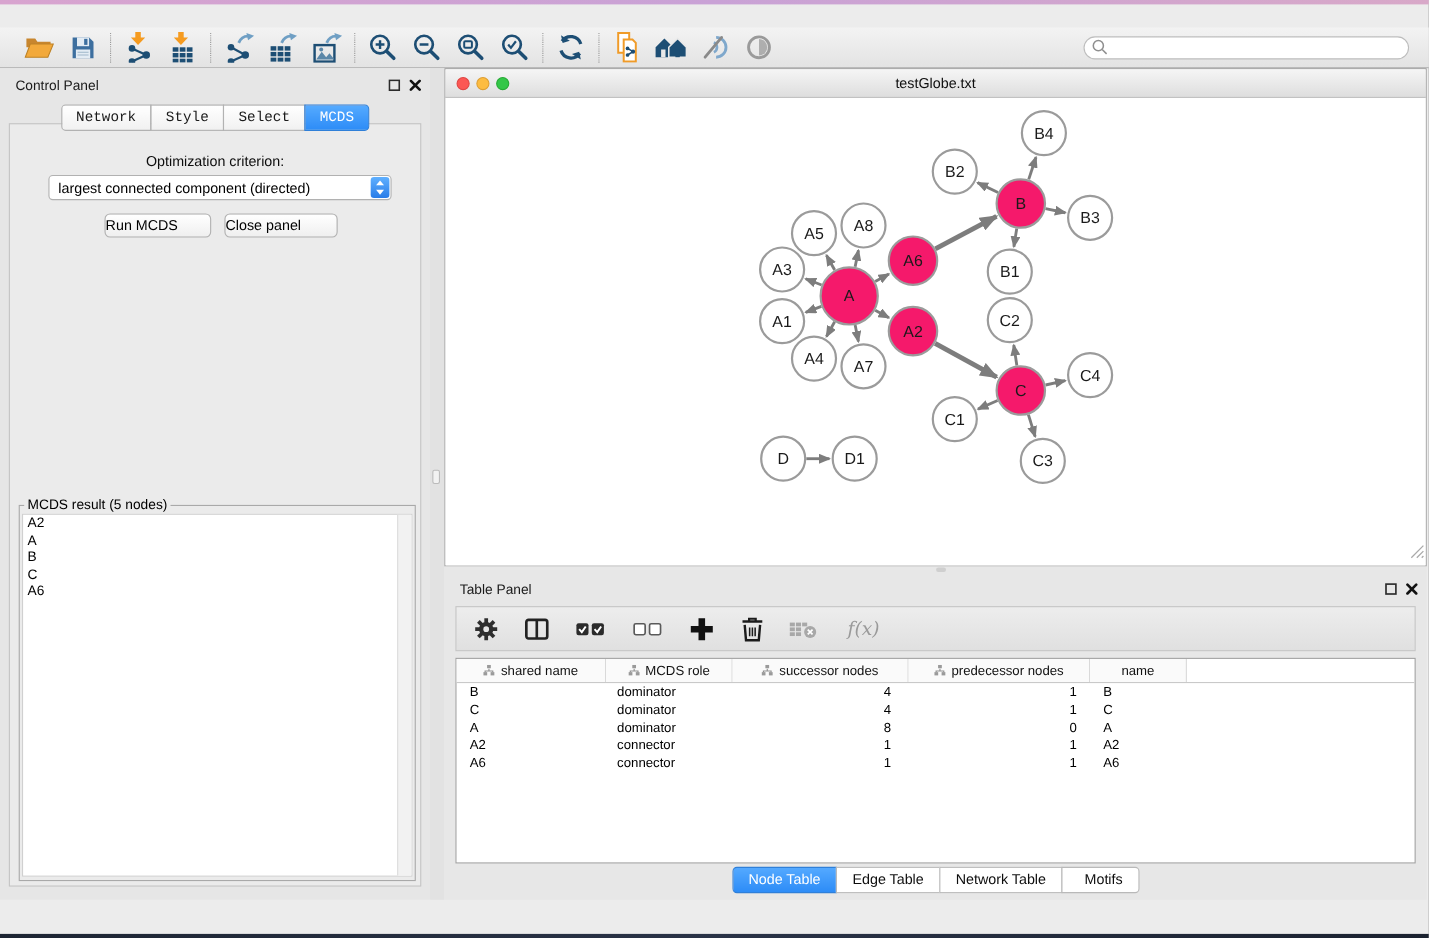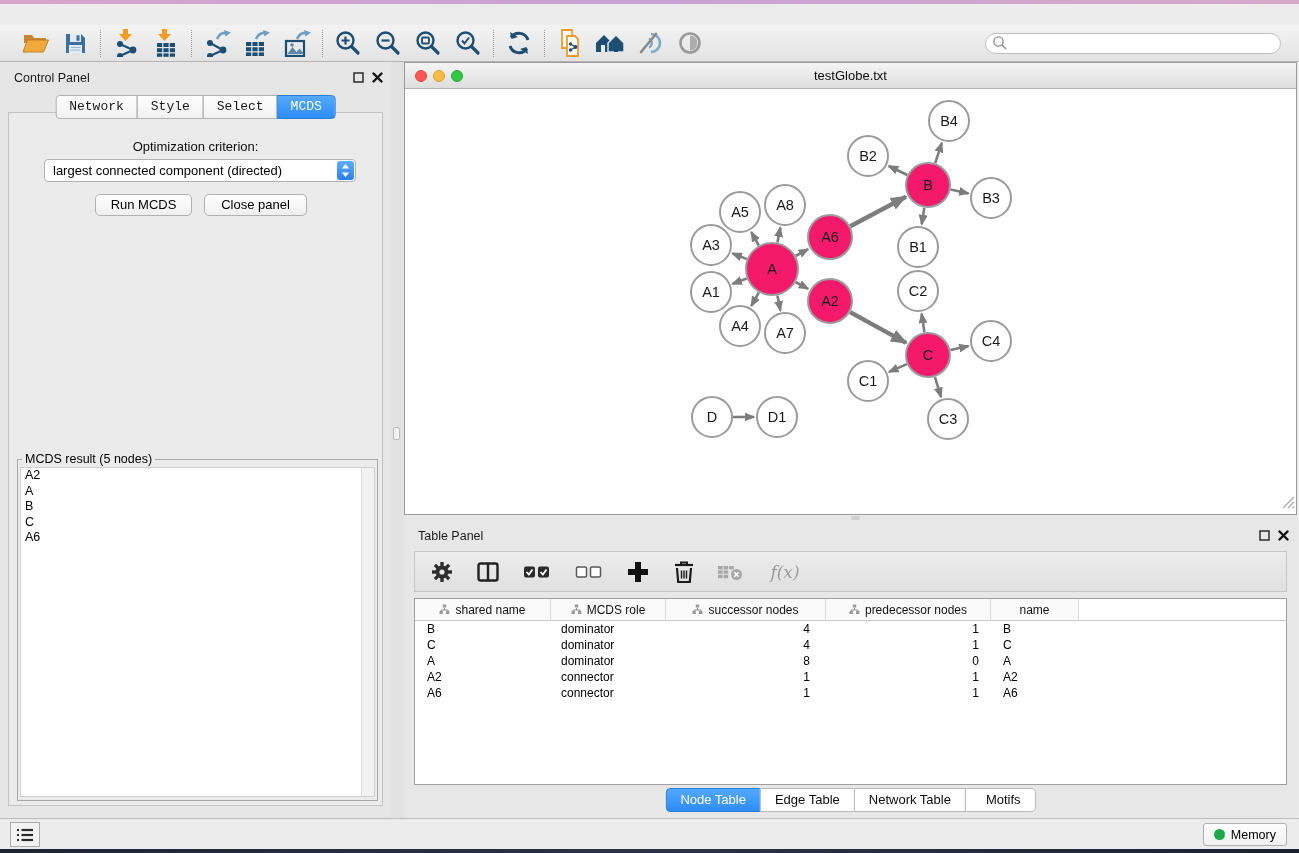--- a/index.html
+++ b/index.html
@@ -48,21 +48,21 @@
   .tab:last-child { border-radius:0 4px 4px 0; }
   .tab.selected { background:linear-gradient(#55aaff,#2d8cf7); color:#fff; border-color:#2f7fd8; }
   #cp-inner { position:absolute; left:8px; top:50px; width:375px; height:694px;
     background:#ebebeb; border:1px solid #c3c3c3; }
   #opt-label { display:block; text-align:center; margin-top:26px; font-size:13px; color:#0d0d0d; }
   #criterion-select { position:absolute; left:35px; top:46px; width:312px; height:23px; background:#fff;
     border:1px solid #b1b1b1; border-radius:4px; font-size:13px; line-height:21px; padding-left:8px; color:#000; }
   #criterion-stepper { position:absolute; right:1px; top:1px; width:17px; height:19px; border-radius:3px;
     background:linear-gradient(#5fb0ff,#2a7de8); }
   .cp-btn { position:absolute; top:81px; height:22px; background:linear-gradient(#ffffff,#efefef);
-    border:1px solid #b1b1b1; border-radius:5px; font-size:13px; color:#000; text-align:center; line-height:20px; }
+    border:1px solid #b1b1b1; border-radius:5px; font-size:13px; color:#000; line-height:20px; }
   #run-btn { left:86px; width:97px; }
   #closepanel-btn { left:195px; width:103px; }
   #result-box { position:absolute; left:8px; top:346px; width:361px; height:342px; border:1px solid #a9a9a9; }
   #result-legend { position:absolute; left:4px; top:-8px; background:#ebebeb; padding:0 3px; font-size:12.5px; color:#000; }
   #result-list { position:absolute; left:2px; top:7px; right:2px; bottom:3px; background:#fff; border:1px solid #d0d0d0; }
   #result-scroll { position:absolute; right:0; top:0; bottom:0; width:13px; background:#f2f2f2; border-left:1px solid #ddd; }
   .result-item { padding-left:4px; font-size:12.5px; line-height:15.5px; color:#000; }
 
   
   #v-splitter { left:391px; top:62px; width:13px; height:756px; background:#e2e2e2; }
@@ -654,35 +654,15 @@
         </div>
     </div>
     <div id="tp-tabs">
         <div class="tp-tab selected">Node Table</div>
         <div class="tp-tab">Edge Table</div>
         <div class="tp-tab">Network Table</div>
         <div class="tp-tab">Motifs</div>
       </div>
   </div>
 
-  <div id="status-bar" class="abs">
-    <div id="list-btn">
-      <span style="display:flex">
-        <svg width="18" height="16" viewBox="0 0 18 16">
-            <g stroke="#2b2b2b" stroke-width="2.2">
-              <line x1="1" y1="3" x2="3" y2="3"></line>
-              <line x1="5.5" y1="3" x2="17" y2="3"></line>
-              <line x1="1" y1="8" x2="3" y2="8"></line>
-              <line x1="5.5" y1="8" x2="17" y2="8"></line>
-              <line x1="1" y1="13" x2="3" y2="13"></line>
-              <line x1="5.5" y1="13" x2="17" y2="13"></line>
-            </g>
-          </svg>
-        </span>
-    </div>
-    <div id="memory-btn">
-      <span id="memory-dot"></span>
-      <span>Memory</span>
-    </div>
-  </div>
 
   <div id="strip-bottom" class="abs"></div>
 </div>
 
 </body></html>

